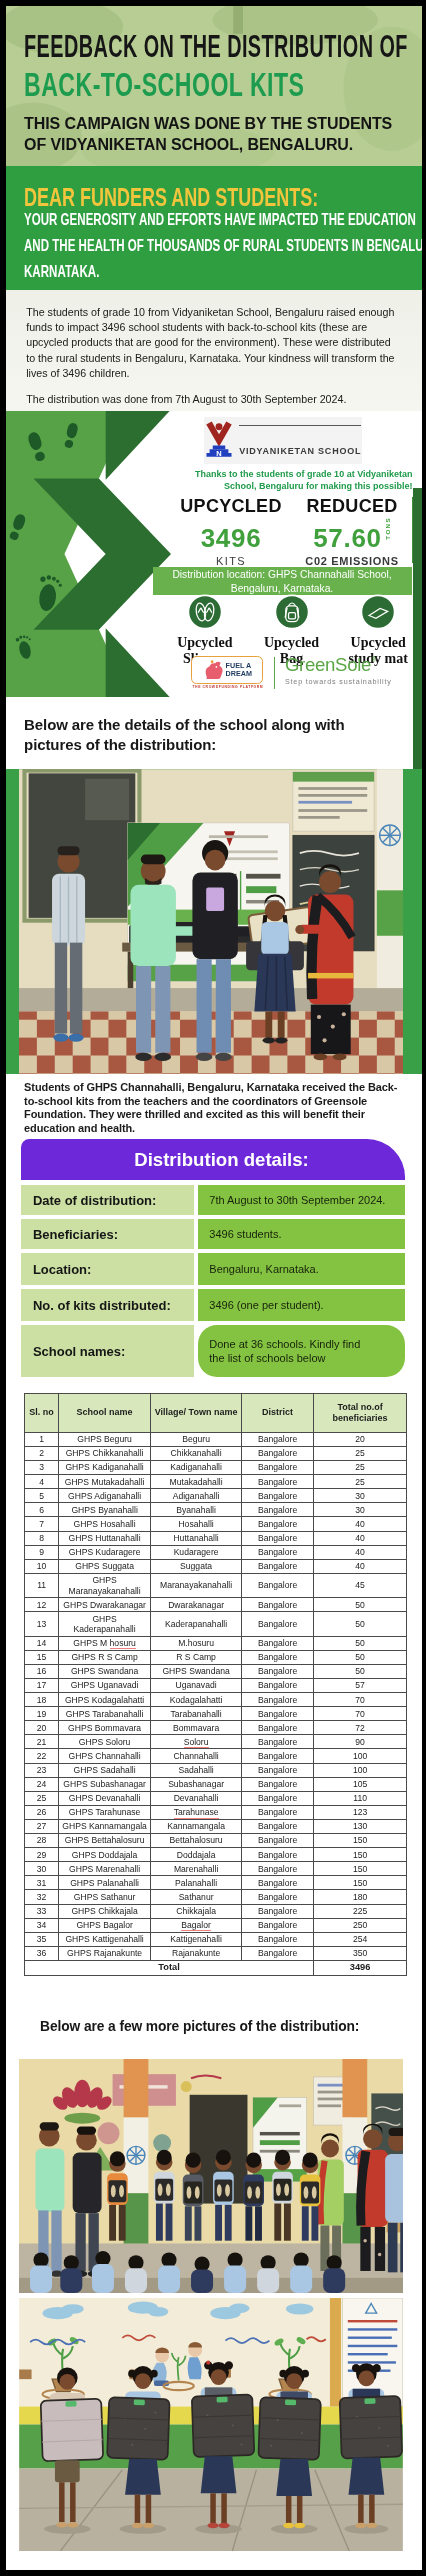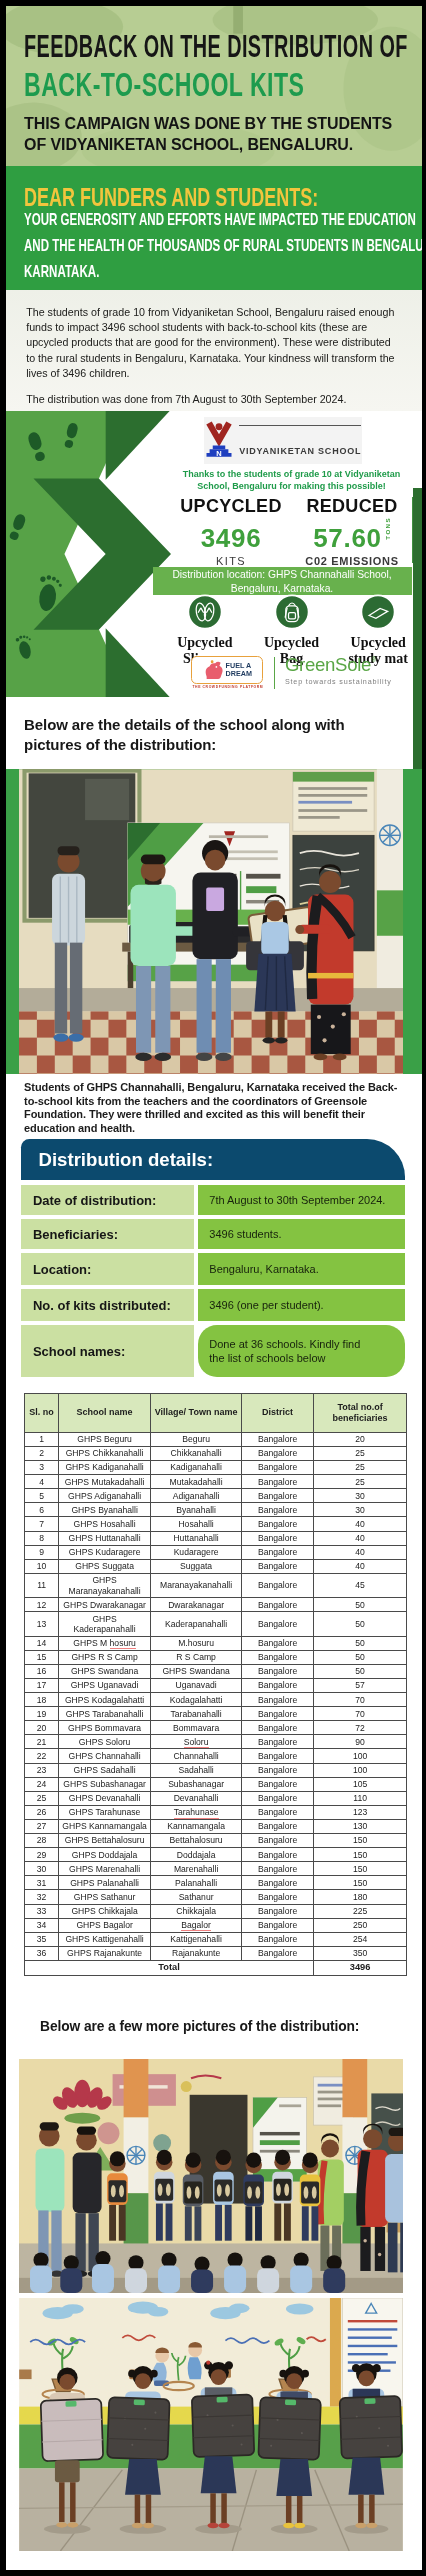--- a/index.html
+++ b/index.html
@@ -33,21 +33,21 @@
   .intro .p1{padding-top:15px;}
   .intro .p2{margin-top:11px;}
 
   
   .info{top:405px;height:286px;background:#ffffff;}
   .info-left{position:absolute;left:0;top:0;}
   .info-rightbar{position:absolute;right:0;top:77px;bottom:0;width:8.3px;background:#2c6e2f;}
   .logo-panel{position:absolute;left:198px;top:5.5px;width:158px;height:47px;background:#f3f3f3;
       display:flex;align-items:center;justify-content:center;gap:5.5px;}
   .logo-name{font-size:9px;font-weight:bold;color:#3a3a3a;letter-spacing:0.8px;border-top:1.4px solid #555;padding-top:20px;}
-  .thanks{position:absolute;left:165px;top:58px;width:242px;text-align:center;
+  .thanks{position:absolute;left:165px;top:58px;width:242px;text-align:right;
       font-size:9px;font-weight:bold;color:#1f9b4a;line-height:1.3;}
   .stats{position:absolute;left:165px;top:85px;width:242px;display:flex;}
   .stat{width:121px;text-align:center;}
   .stat-label{font-size:18px;font-weight:bold;color:#111;letter-spacing:0.3px;}
   .stat-value{margin-top:5.5px;font-size:26px;font-weight:bold;color:#3fa03c;letter-spacing:0.7px;display:inline-block;}
   .stat-unit{font-size:11px;color:#3a3a3a;letter-spacing:1.4px;margin-top:1.4px;}
   .tons{display:inline-block;writing-mode:vertical-rl;transform:rotate(180deg);font-size:6.2px;font-weight:bold;
       color:#3fa03c;letter-spacing:1.4px;vertical-align:top;margin-left:2.1px;}
   .stat-div{position:absolute;left:120px;top:1.4px;bottom:4.1px;width:1.4px;background:#3f8f3f;}
   .loc-banner{position:absolute;left:147px;top:156px;width:259px;height:27.5px;background:#68b14d;color:#fff;
@@ -81,22 +81,22 @@
   .photo2 svg{position:absolute;left:13px;top:0;}
   .photo3{top:2292px;height:253px;background:#fff;}
   .photo3 svg{position:absolute;left:13px;top:0;}
 
   
   .caption{top:1068px;height:63px;background:#fff;}
   .caption p{margin:0;padding:6.9px 19px 0 18.6px;font-size:11px;font-weight:bold;color:#1c1c1c;line-height:1.25;letter-spacing:-0.1px;}
 
   
   .details{top:1132px;height:248px;background:#fff;}
-  .d-head{position:absolute;left:15px;top:1.4px;width:384px;height:41px;background:#0c4a6e;
-      border-radius:8.3px 38px 0 0;color:#fff;font-size:18.6px;font-weight:bold;line-height:41px;padding-left:18px;}
+  .d-head{position:absolute;left:15px;top:1.4px;width:384px;height:41px;background:#6d28d9;
+      border-radius:8.3px 38px 0 0;color:#fff;font-size:18.6px;font-weight:bold;line-height:41px;padding-left:18px;text-align:center;}
   .d-rows{position:absolute;left:15px;top:47px;width:384px;}
   .d-row{display:flex;margin-bottom:4.1px;justify-content:space-between;}
   .d-label{width:173px;background:#cbe0a2;margin-right:4.8px;font-size:13px;font-weight:bold;color:#161616;
       display:flex;align-items:center;padding-left:12.4px;}
   .d-value{flex:1;background:#84c341;font-size:11px;color:#17220d;display:flex;align-items:center;padding-left:11px;line-height:1.3;}
   .d-row-0 .d-label,.d-row-0 .d-value{height:30px;}
   .d-row-1 .d-label,.d-row-1 .d-value{height:30px;}
   .d-row-2 .d-label,.d-row-2 .d-value{height:32px;}
   .d-row-3 .d-label,.d-row-3 .d-value{height:32px;}
   .d-row-4 .d-label,.d-row-4 .d-value{height:52px;}

